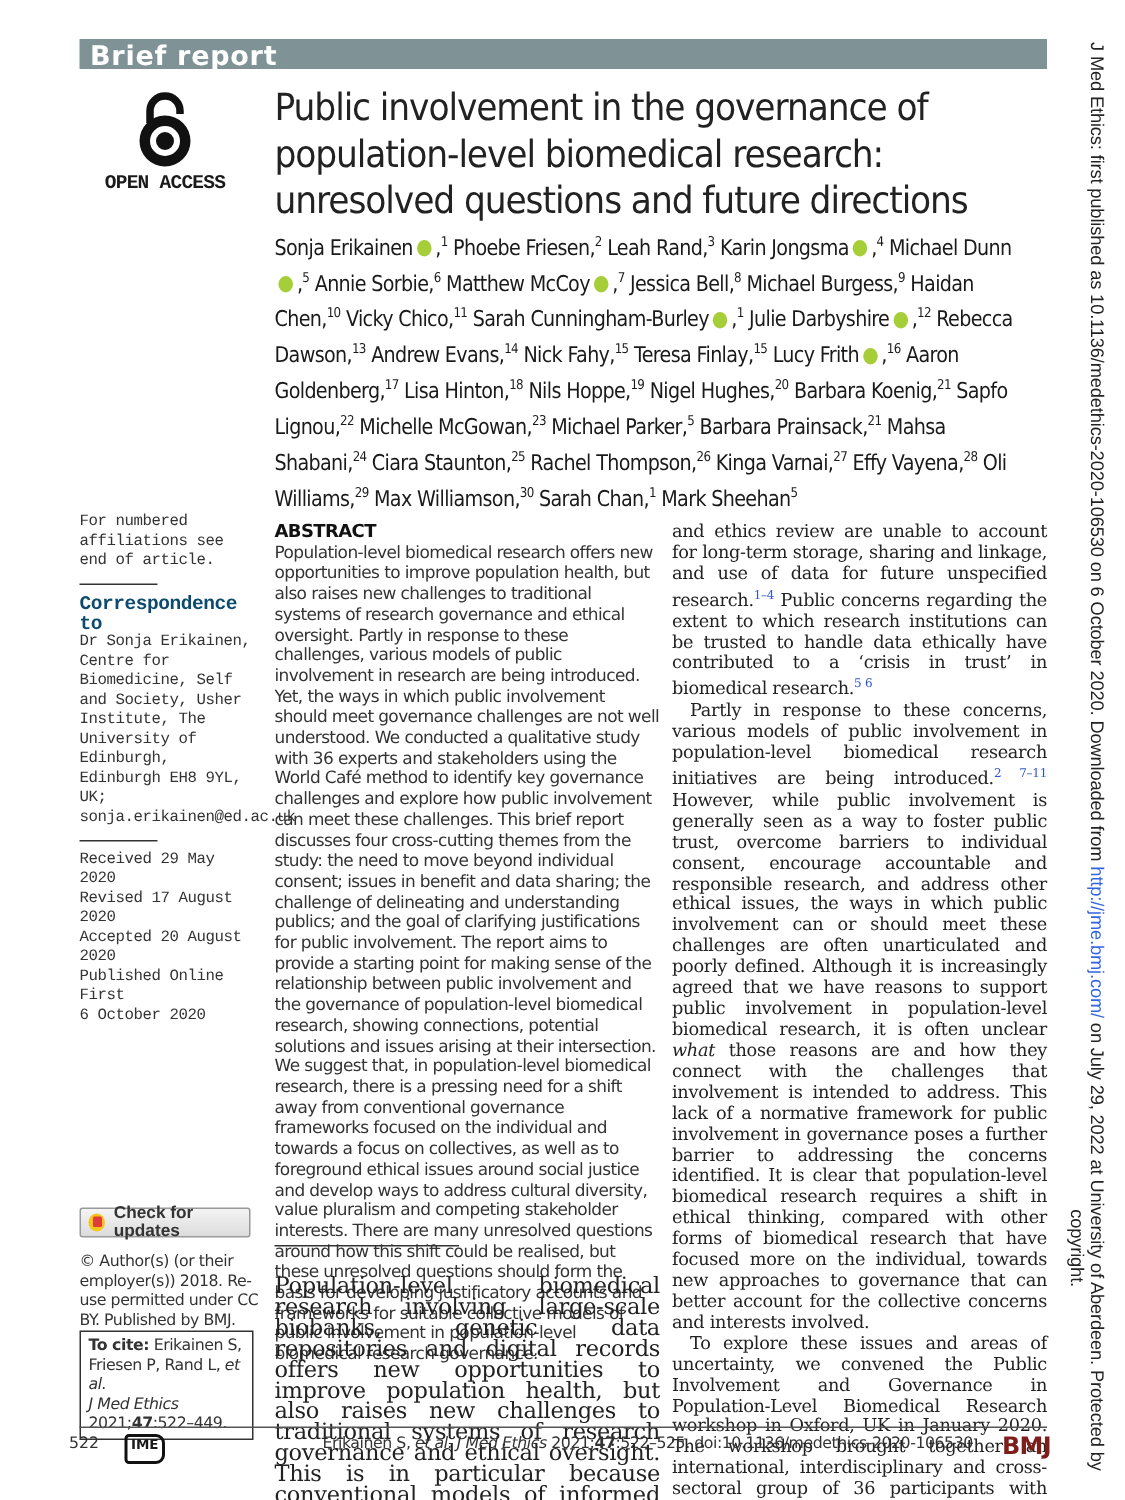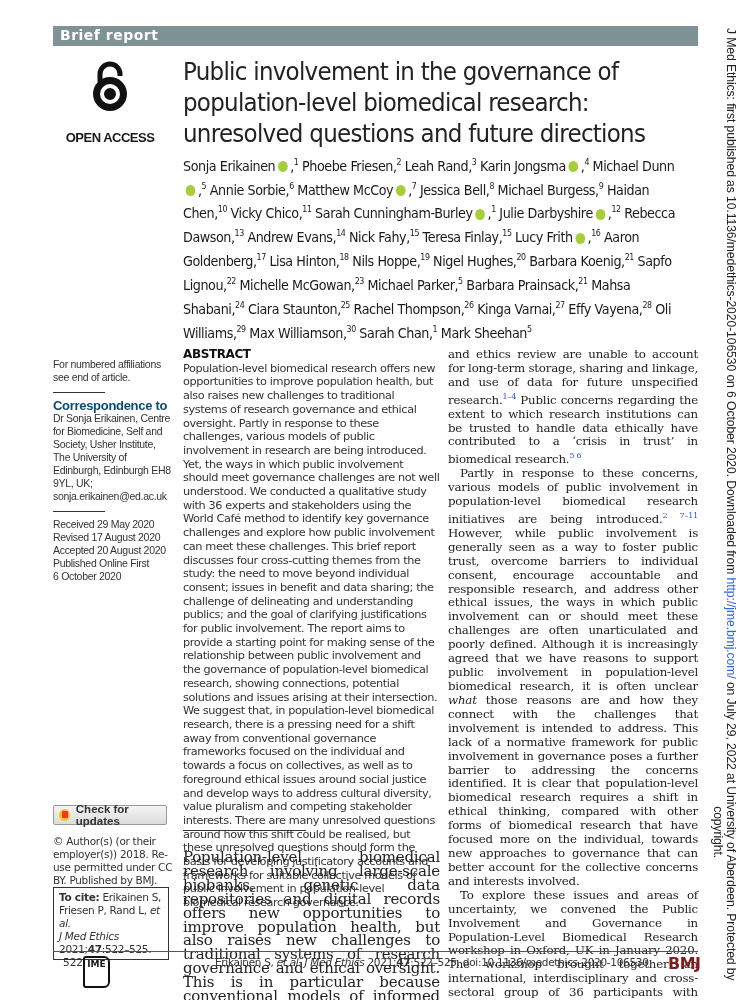--- a/index.html
+++ b/index.html
@@ -1,44 +1,44 @@
 <!DOCTYPE html>
 <html><head>
 <meta charset="utf-8">
 <style>
   html, body { margin:0; padding:0; background:#fff; }
   body { width:750px; height:1000px; position:relative; overflow:hidden; color:#1a1a1a; font-family:"Liberation Sans", sans-serif; }
   .banner-wide { position:absolute; left:53px; top:26px; width:645px; height:20px; background:#7f9396; }
-  .banner-label { position:absolute; left:60px; top:27px; color:#fff; font-weight:bold; font-size:14px; letter-spacing:0.5px; font-family:"DejaVu Sans", sans-serif; }
+  .banner-label { position:absolute; left:60px; top:27px; color:#fff; font-weight:bold; font-size:18px; letter-spacing:0.5px; font-family:"DejaVu Sans", sans-serif; }
   .oa-logo { position:absolute; left:60px; top:60px; width:100px; text-align:center; }
   .oa-lock { display:block; margin:0 auto; }
-  .oa-text { font-weight:bold; font-size:13px; font-family:Liberation Sans, sans-serif; letter-spacing:-0.5px; margin-top:18px; }
+  .oa-text { font-weight:bold; font-size:13px; font-family:Liberation Mono, monospace; letter-spacing:-0.5px; margin-top:2px; }
   .title { position:absolute; left:183px; top:56px; width:510px; font-size:25px; line-height:31px; color:#222; font-family:"DejaVu Sans", sans-serif; font-weight:normal; letter-spacing:-0.8px; transform:scaleX(0.92); transform-origin:left top; width:555px; }
   .authors { position:absolute; left:183px; top:152px; width:560px; font-size:14.5px; line-height:20px; font-family:"DejaVu Sans", sans-serif; letter-spacing:-0.5px; transform:scaleX(0.88); transform-origin:left top; }
   .authors sup { font-size:9px; }
   .orcid { display:inline-block; width:11px; height:11px; border-radius:50%; background:#a6ce39; margin:0 3px; vertical-align:middle; }
-  .sidebar { position:absolute; left:53px; top:358px; width:120px; font-size:10.5px; line-height:13px; color:#333; font-family:Liberation Sans, sans-serif; letter-spacing:-0.3px; }
+  .sidebar { position:absolute; left:53px; top:342px; width:120px; font-size:10.5px; line-height:13px; color:#333; font-family:Liberation Mono, monospace; letter-spacing:-0.3px; }
   .sidebar .rule { width:52px; border-top:1px solid #333; margin:8px 0 6px; }
   .sidebar .bold { font-weight:bold; font-size:13px; color:#0c4a6e; }
   .check-btn { position:absolute; left:53px; top:805px; width:114px; height:20px; border:1px solid #999; border-radius:2px; background:linear-gradient(#f4f4f4,#dcdcdc); font-size:11.5px; font-weight:bold; color:#333; display:flex; align-items:center; gap:6px; padding-left:5px; box-sizing:border-box; font-family:"Liberation Sans", sans-serif; }
   .check-icon { width:12px; height:12px; border-radius:50%; background:#f5c518; position:relative; }
   .check-icon::after { content:""; position:absolute; left:3px; top:2px; width:6px; height:7px; background:#e23b3b; border-radius:1px; }
   .copyright { position:absolute; left:53px; top:835px; width:120px; font-size:10.5px; line-height:13px; color:#333; font-family:"DejaVu Sans", sans-serif; letter-spacing:-0.3px; }
   .cite-box { position:absolute; left:53px; top:887px; width:116px; border:1px solid #333; padding:3px 5px; font-size:10.5px; line-height:13px; color:#333; font-family:"DejaVu Sans", sans-serif; letter-spacing:-0.3px; box-sizing:border-box; }
   .abstract { position:absolute; left:183px; top:348px; width:258px; font-size:11.3px; line-height:13.7px; color:#333; font-family:"DejaVu Sans", sans-serif; letter-spacing:-0.4px; }
   .abstract-head { font-weight:bold; font-size:12px; color:#111; }
   .abstract-rule { position:absolute; left:183px; top:830px; width:123px; border-top:1px solid #333; }
   .body-col1 { position:absolute; left:183px; top:851px; width:257px; font-size:15px; line-height:13.9px; color:#222; font-family:"DejaVu Serif", serif; text-align:justify; letter-spacing:-0.2px; }
   .body-col2 { position:absolute; left:448px; top:348px; width:250px; font-size:11.8px; line-height:13.92px; color:#222; font-family:"DejaVu Serif", serif; text-align:justify; letter-spacing:-0.2px; }
   .body-col2 p { margin:0; }
   .body-col2 p + p { text-indent:12px; }
   .ref { color:#3355cc; font-size:8px; vertical-align:super; }
   .footer-rule { position:absolute; left:53px; top:951px; width:645px; border-top:1.5px solid #555; }
-  .page-num { position:absolute; left:63px; top:956px; font-size:10.5px; color:#333; font-family:"DejaVu Sans", sans-serif;text-align:center; }
-  .ime-logo { position:absolute; left:83px; top:956px; width:27px; height:32px; border:2px solid #111; border-radius:3px 6px 6px 3px; box-sizing:border-box; font-size:9px; font-weight:bold; text-align:center; line-height:12px; font-family:"DejaVu Sans", sans-serif; }
+  .page-num { position:absolute; left:46px; top:956px; font-size:10.5px; color:#333; font-family:"DejaVu Sans", sans-serif;text-align:center; }
+  .ime-logo { position:absolute; left:83px; top:956px; width:27px; height:20px; border:2px solid #111; border-radius:3px 6px 6px 3px; box-sizing:border-box; font-size:9px; font-weight:bold; text-align:center; line-height:12px; font-family:"DejaVu Sans", sans-serif; }
   .footer-cite { position:absolute; left:215px; top:956px; font-size:10.5px; color:#333; font-family:"DejaVu Sans", sans-serif; letter-spacing:-0.3px; }
   .bmj-logo { position:absolute; left:668px; top:954px; font-size:16px; font-weight:bold; color:#7f1d1d; font-family:"DejaVu Sans", sans-serif; letter-spacing:-0.5px; }
   .side-note { position:absolute; left:715px; top:28px; width:960px; height:22px; transform-origin:0 0; transform:translate(0,0) rotate(90deg) translate(0,-22px); font-size:12.2px; color:#222; font-family:"Liberation Sans", sans-serif; white-space:nowrap; line-height:13px; letter-spacing:-0.1px; }
   .side-note .link { color:#3366dd; }
 </style>
 </head>
 <body>
 
 <div class="banner-wide"></div>
 <div class="banner-label">Brief report</div>
@@ -72,21 +72,21 @@
 <div class="check-btn">
   <span class="check-icon"></span>
   <span>Check for updates</span>
 </div>
 
 <div class="copyright">© Author(s) (or their employer(s)) 2018. Re-use permitted under CC BY. Published by BMJ.</div>
 
 <div class="cite-box">
   <b>To cite:</b><span> Erikainen S, Friesen P, Rand L, </span><i>et al.</i><br>
   <i>J Med Ethics</i><br>
-  <span>2021;</span><b>47</b><span>:522–525.</span>
+  <span>2021;</span><b>47</b><span>:522–449.</span>
 </div>
 
 <div class="abstract">
   <div class="abstract-head">ABSTRACT</div>
   <div>Population-level biomedical research offers new opportunities to improve population health, but also raises new challenges to traditional systems of research governance and ethical oversight. Partly in response to these challenges, various models of public involvement in research are being introduced. Yet, the ways in which public involvement should meet governance challenges are not well understood. We conducted a qualitative study with 36 experts and stakeholders using the World Café method to identify key governance challenges and explore how public involvement can meet these challenges. This brief report discusses four cross-cutting themes from the study: the need to move beyond individual consent; issues in benefit and data sharing; the challenge of delineating and understanding publics; and the goal of clarifying justifications for public involvement. The report aims to provide a starting point for making sense of the relationship between public involvement and the governance of population-level biomedical research, showing connections, potential solutions and issues arising at their intersection. We suggest that, in population-level biomedical research, there is a pressing need for a shift away from conventional governance frameworks focused on the individual and towards a focus on collectives, as well as to foreground ethical issues around social justice and develop ways to address cultural diversity, value pluralism and competing stakeholder interests. There are many unresolved questions around how this shift could be realised, but these unresolved questions should form the basis for developing justificatory accounts and frameworks for suitable collective models of public involvement in population-level biomedical research governance.</div>
 </div>
 <div class="abstract-rule"></div>
 
 <div class="body-col1">
   <p style="margin:0">Population-level biomedical research involving large-scale biobanks, genetic data repositories and digital records offers new opportunities to improve population health, but also raises new challenges to traditional systems of research governance and ethical oversight. This is in particular because conventional models of informed consent</p>

